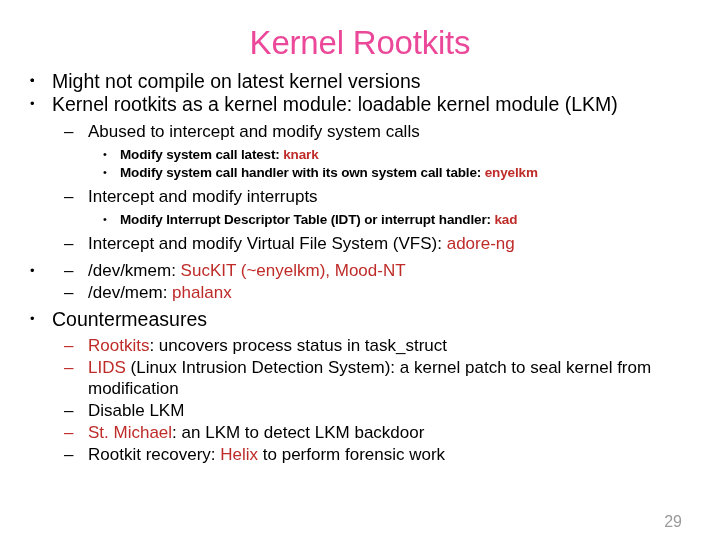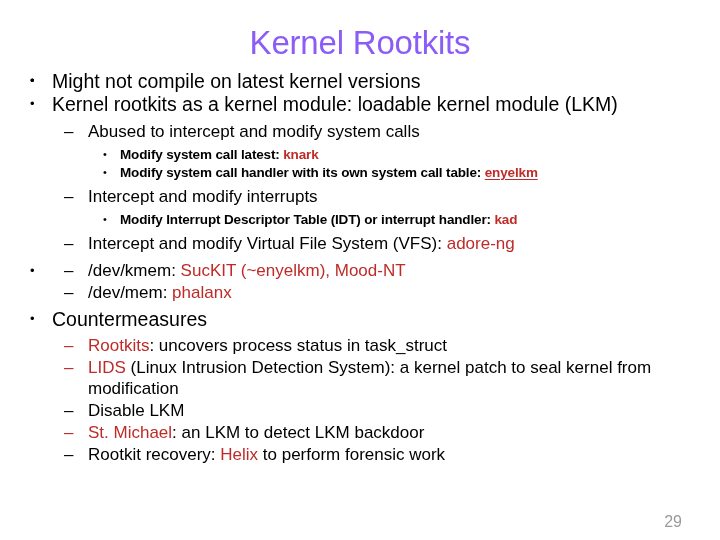--- a/index.html
+++ b/index.html
@@ -27,21 +27,21 @@
   .slide-title {
     position: absolute;
     left: 0;
     top: 24px;
     width: 720px;
     text-align: center;
     font-size: 33px;
     line-height: 38px;
     font-weight: 400;
     letter-spacing: -0.2px;
-    color: #8b5cf6;
+    color: #ec4899;
     white-space: nowrap;
   }
 
   
   .body-block {
     position: absolute;
     left: 0;
     top: 70px;
     width: 720px;
   }
@@ -101,21 +101,20 @@
     line-height: 17px;
     font-weight: 400;
   }
 
   .wrap-text { display: inline-block; vertical-align: top; }
 
   
   .hl { color: #BE2B28; }
   .hl-link {
     color: #BE2B28;
-    text-decoration: underline;
     text-underline-offset: 2px;
   }
   .marker.hl { color: #BE2B28; }
 
   
   .page-number {
     position: absolute;
     right: 38px;
     bottom: 12px;
     font-size: 16px;

